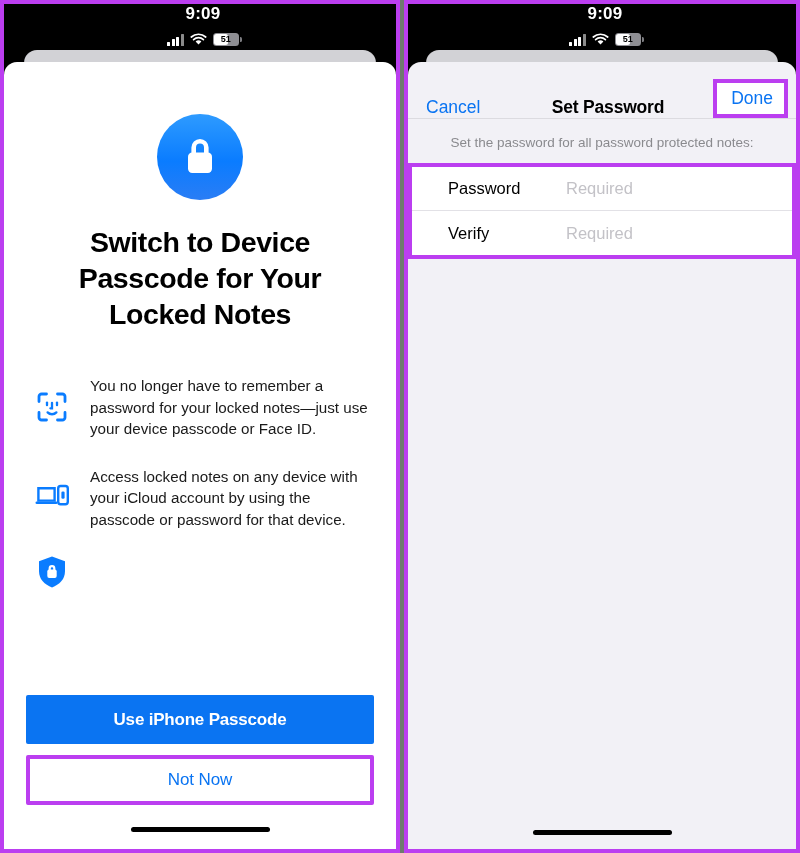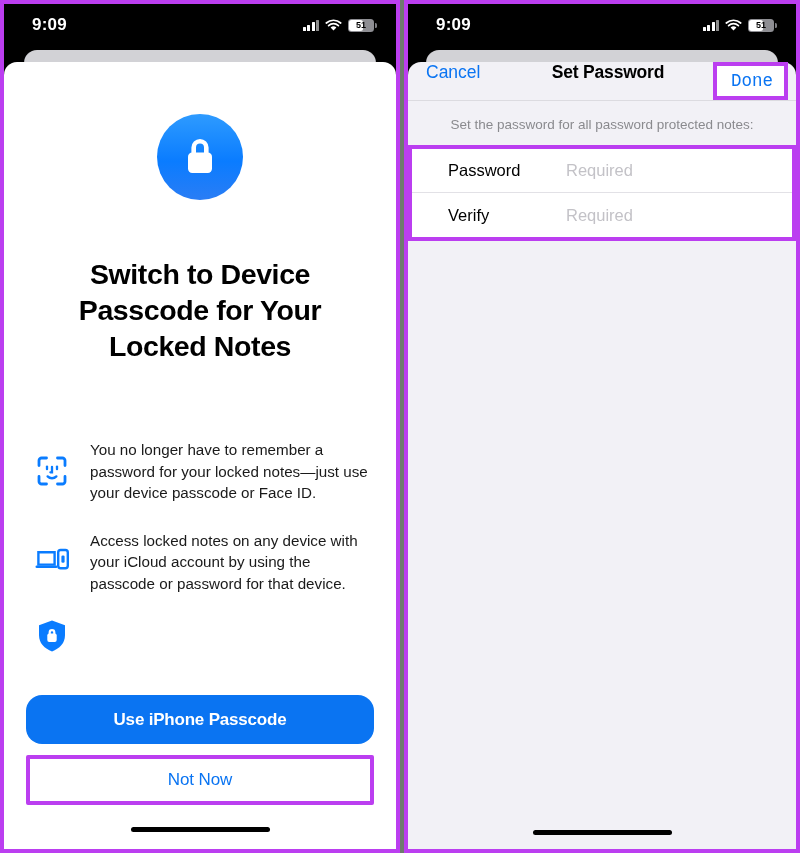--- a/index.html
+++ b/index.html
@@ -30,20 +30,21 @@
   
   .statusbar {
     position: relative;
     height: 42px;
     background: #000;
     display: flex;
     align-items: center;
     justify-content: space-between;
     padding: 0 22px 0 28px;
     z-index: 40;
+    flex-direction: column;
   }
   .clock {
     color: #fff;
     font-size: 17px;
     font-weight: bold;
     letter-spacing: 0.2px;
   }
   .status-right { display: flex; align-items: center; gap: 6px; }
 
   
@@ -102,21 +103,20 @@
   
   .sheet-left {
     position: absolute;
     left: 0; right: 0; top: 58px; bottom: 0;
     background: #ffffff;
     border-radius: 13px 13px 0 0;
     z-index: 5;
     display: flex;
     flex-direction: column;
     padding: 0 22px;
-    gap: 32px;
   }
 
   .lock-badge {
     width: 86px; height: 86px;
     border-radius: 50%;
     background: linear-gradient(180deg, #2e9bff 0%, #0a7cff 55%, #2a7df5 100%);
     margin: 52px auto 0;
     display: flex; align-items: center; justify-content: center;
   }
 
@@ -150,21 +150,21 @@
     color: #1a1a1a;
     padding-top: 1px;
   }
 
   .btn-area { margin-top: auto; padding-bottom: 8px; }
   .btn-primary {
     display: block; width: 100%;
     background: #0a74f2;
     color: #fff;
     border: none;
-    border-radius: 16px;
+    border-radius: 2px;
     height: 49px;
     font-size: 17px;
     font-weight: bold;
     font-family: inherit;
     letter-spacing: -0.2px;
     cursor: pointer;
   }
   .btn-secondary-wrap {
     margin-top: 11px;
     border: 4px solid #bb3ef0;
@@ -193,22 +193,22 @@
     position: absolute;
     left: 0; right: 0; top: 58px; bottom: 0;
     background: #f2f1f6;
     border-radius: 13px 13px 0 0;
     z-index: 5;
     display: flex;
     flex-direction: column;
   }
   .navbar {
     position: relative;
-    height: 39px;
-    display: flex; align-items: flex-start;
+    height: 57px;
+    display: flex; align-items: flex-end;
     padding: 0 18px;
     border-bottom: 1px solid #dcdbe0;
   }
   .nav-cancel {
     font-size: 17.5px; color: #0a74f2;
     background: none; border: none; font-family: inherit;
     cursor: pointer; padding: 0;
   }
   .nav-title {
     position: absolute; left: 12px; right: 0; text-align: center;
@@ -220,21 +220,21 @@
     margin-left: auto;
     border: 4px solid #bb3ef0;
     padding: 5px 11px 5px 14px;
     background: #fff;
     position: relative;
     z-index: 3;
     margin-right: -10px;
   }
   .nav-done {
     font-size: 17.5px; color: #0a74f2; font-weight: 500;
-    background: none; border: none; font-family: Liberation Mono, monospace;
+    background: none; border: none; font-family: Liberation Sans, sans-serif;
     cursor: pointer; padding: 0;
   }
 
   .form-caption {
     font-size: 13.5px;
     color: #8a8a8e;
     text-align: center;
     padding: 16px 10px 13px;
   }
 

